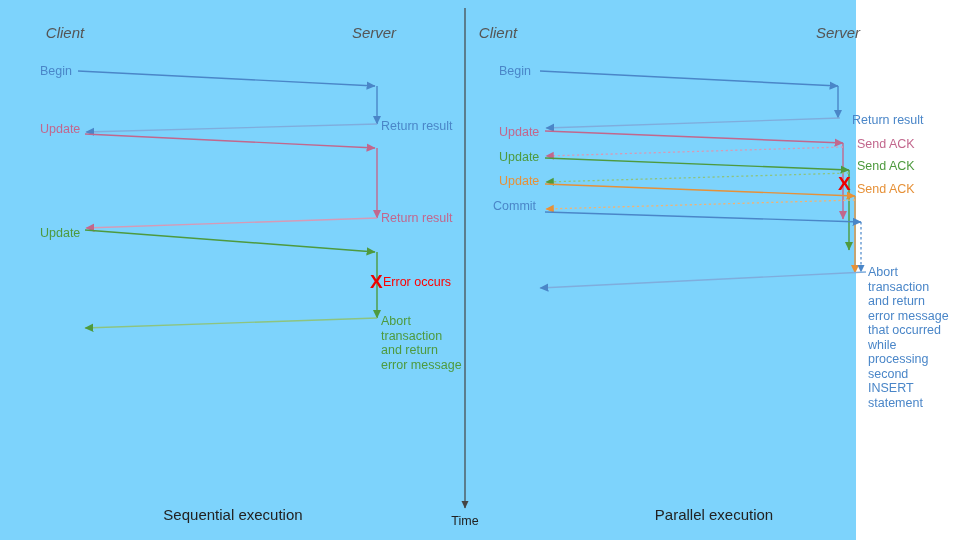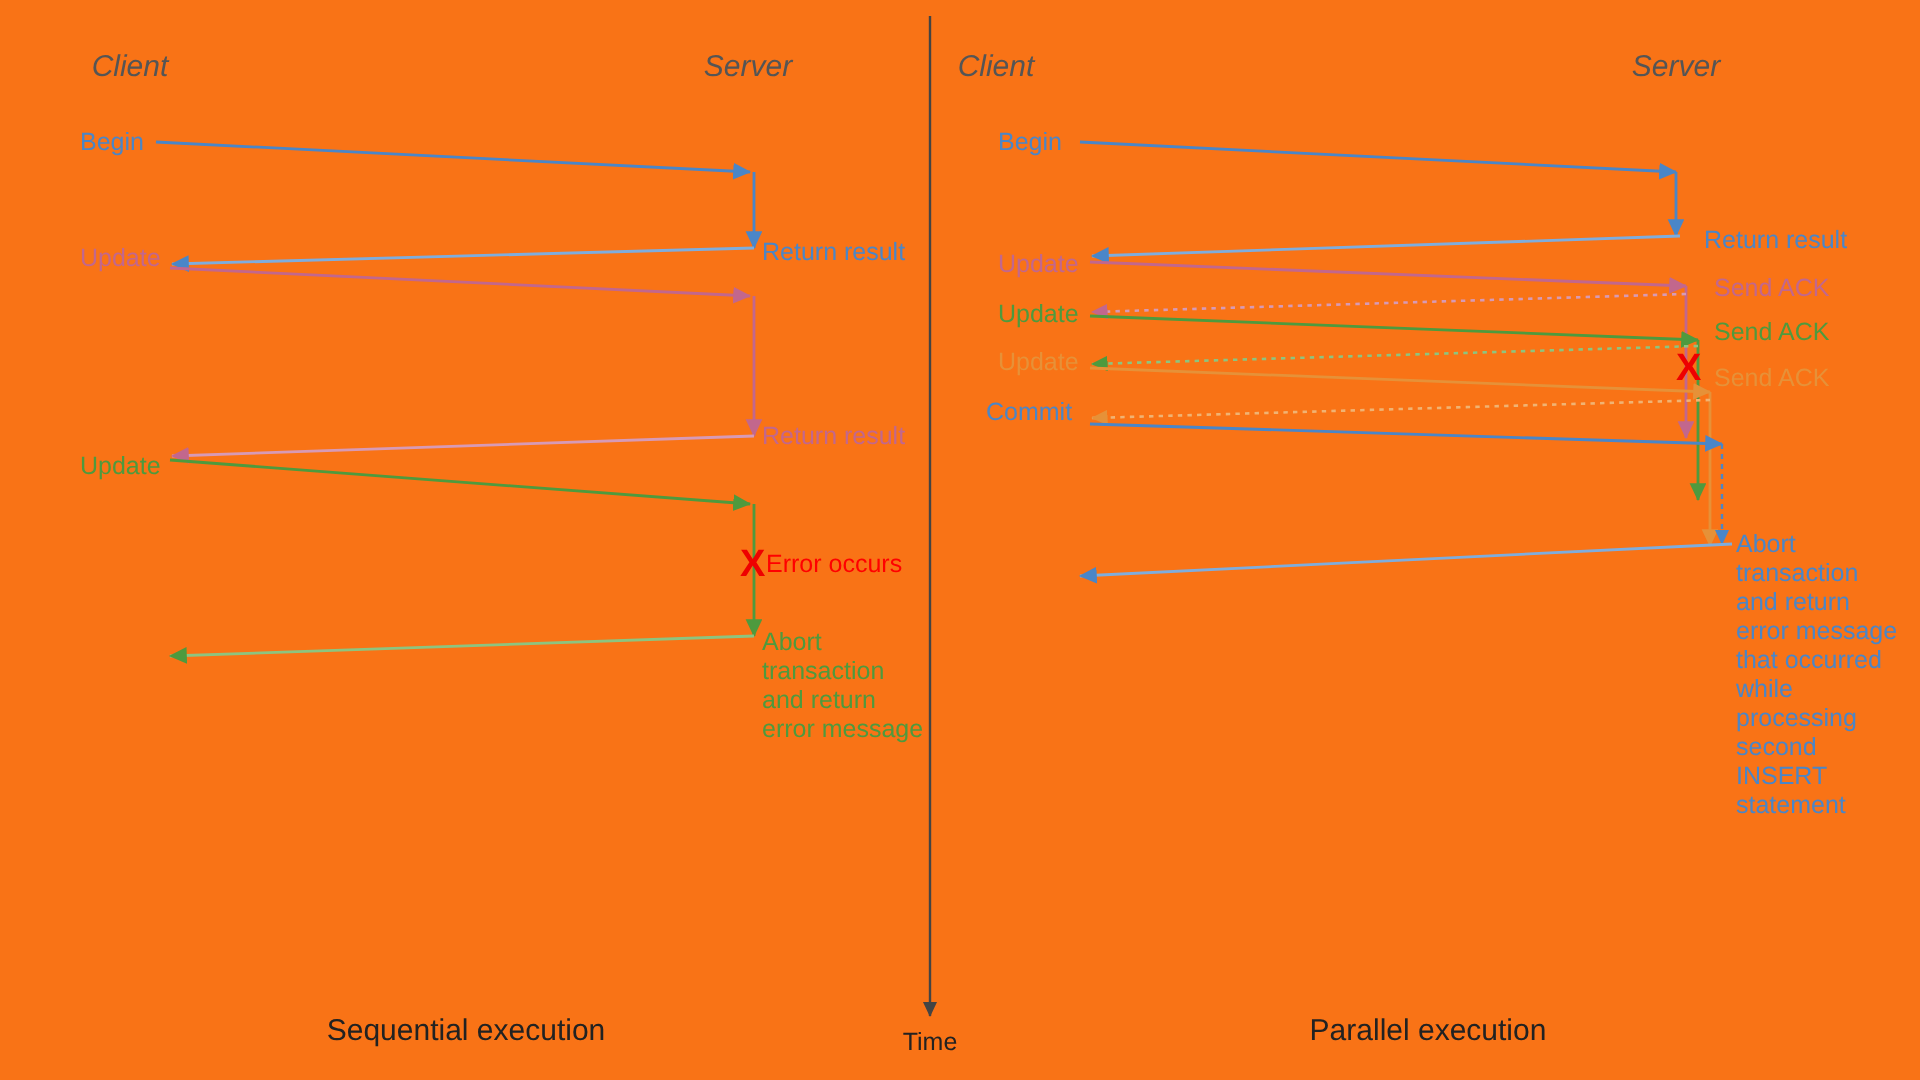--- a/index.html
+++ b/index.html
@@ -9,23 +9,23 @@
     background: #ffffff;
   }
   body {
     width: 960px;
     height: 540px;
     overflow: hidden;
     font-family: "Liberation Sans", sans-serif;
   }
   #canvas {
     position: relative;
-    width: 960px;
+    width: 856px;
     height: 540px;
-    background: #f97316;
+    background: #7dd3fc;
   }
   svg#diagram {
     position: absolute;
     left: 0;
     top: 0;
     width: 960px;
     height: 540px;
   }
   .lane-title {
     font-family: "Liberation Sans", sans-serif;

